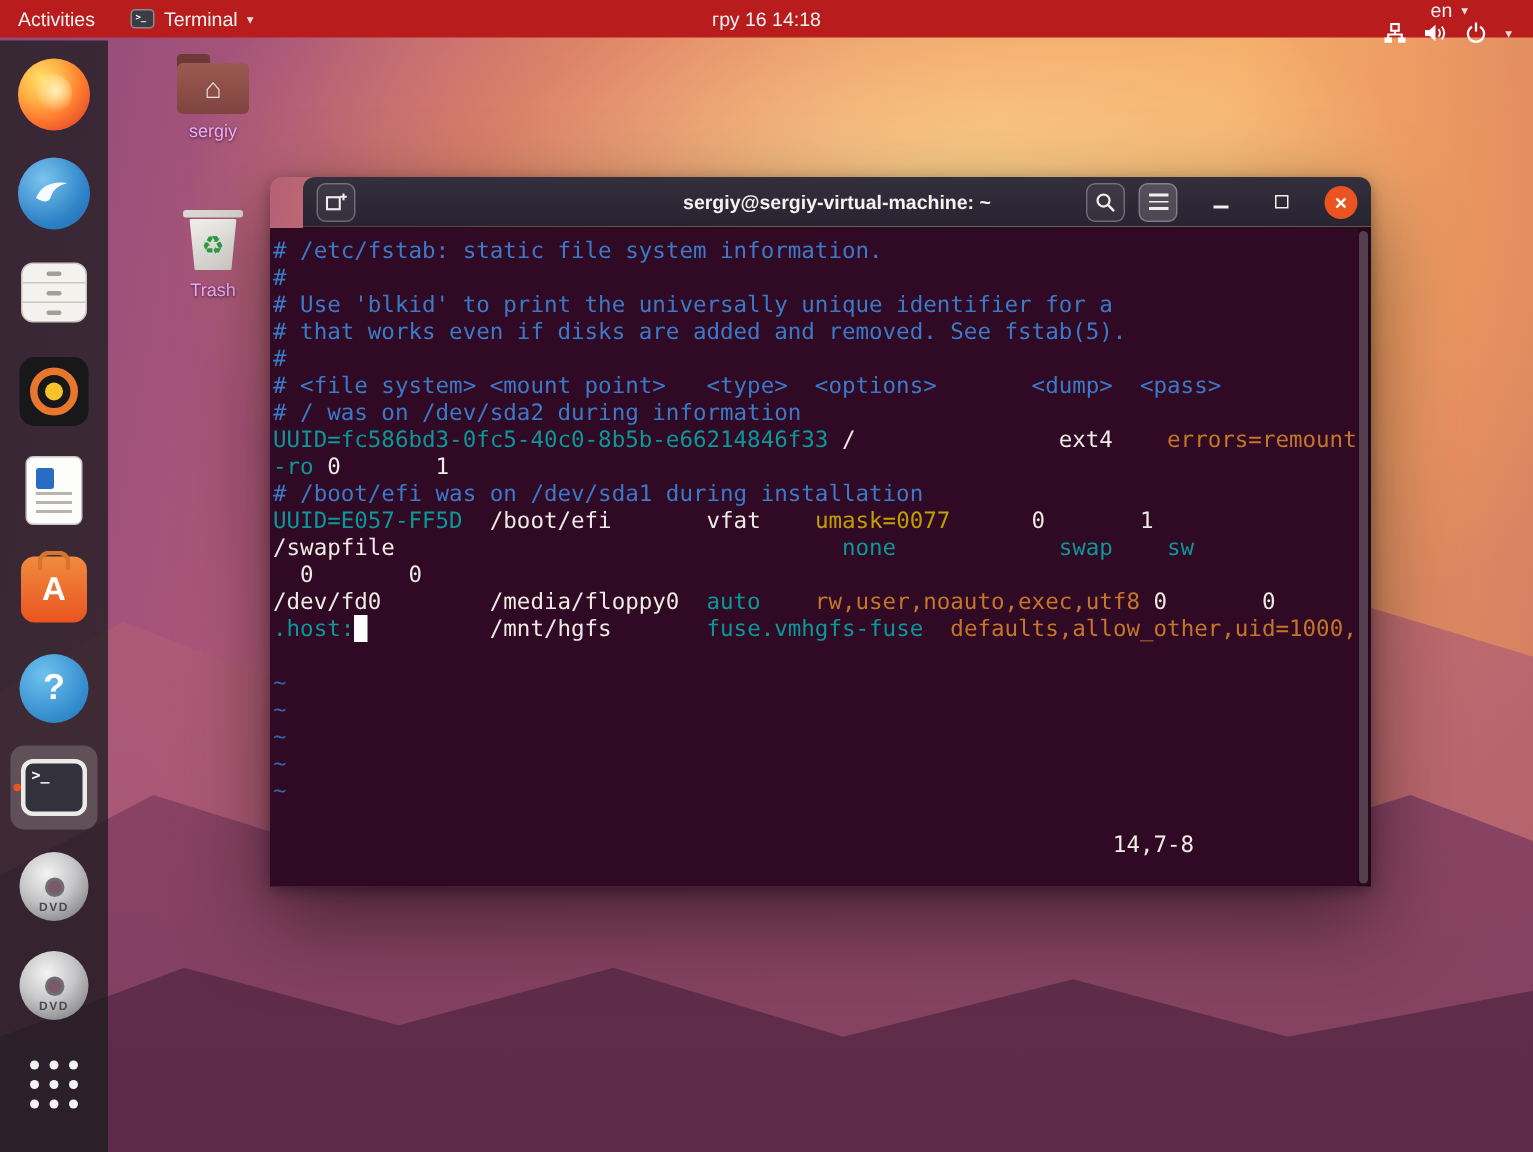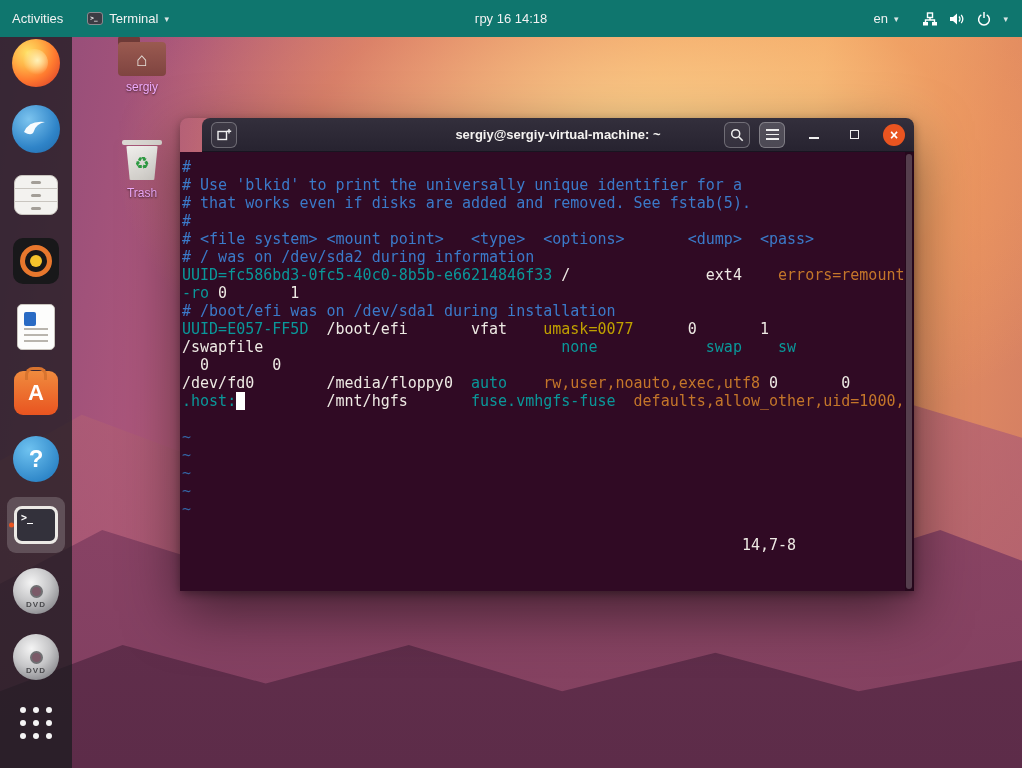--- a/index.html
+++ b/index.html
@@ -14,25 +14,25 @@
   }
   .ridge { position:absolute; inset:0; }
   .r1 { background:linear-gradient(#c06a78,#a05270); opacity:.7;
         clip-path:polygon(0 60%,8% 54%,18% 59%,30% 51%,45% 57%,58% 50%,72% 56%,85% 51%,100% 57%,100% 100%,0 100%); }
   .r2 { background:linear-gradient(#95486b,#7c3c5e); opacity:.9;
         clip-path:polygon(0 76%,10% 69%,22% 74%,36% 67%,52% 74%,66% 68%,80% 74%,92% 69%,100% 73%,100% 100%,0 100%); }
   .r3 { background:linear-gradient(#6e3553,#5d2c49);
         clip-path:polygon(0 90%,12% 84%,26% 89%,40% 84%,55% 90%,70% 85%,84% 90%,100% 86%,100% 100%,0 100%); }
 
   
-  .topbar { position:absolute; top:0; left:0; right:0; height:37px; background:#0f766e;
+  .topbar { position:absolute; top:0; left:0; right:0; height:25px; background:#b91c1c;
     color:#f2f2f2; font-size:13px; display:flex; align-items:center; z-index:50; }
   .tb-item { padding:0 12px; height:27px; display:flex; align-items:center; gap:6px; cursor:default; }
   .tb-center { position:absolute; left:50%; transform:translateX(-50%); font-weight:500; }
-  .tb-right { position:absolute; right:0; display:flex; align-items:center; height:27px; }
+  .tb-right { position:absolute; right:0; display:flex; align-items:center; height:27px;flex-direction:column; }
   .chev { font-size:9px; opacity:.9; }
   .mini-term { width:16px; height:13px; background:#3c3c44; border:1px solid #8a8a90; border-radius:3px;
     color:#fff; font:700 6px "DejaVu Sans Mono",monospace; display:flex; align-items:flex-start; padding:1px 0 0 2px; }
   .sys { gap:11px; padding-right:14px; }
   .sys svg { display:block; }
 
   
   .dock { position:absolute; top:27px; left:0; bottom:0; width:72px; background:rgba(27,27,31,.75);
     display:flex; flex-direction:column; align-items:center; padding-top:8px; gap:10px; z-index:40; }
   .dock-item { width:58px; height:56px; display:grid; place-items:center; position:relative; border-radius:9px; }
@@ -286,20 +286,21 @@
       <span class="winctl">
         <span class="max-glyph"></span>
       </span>
       <span class="winctl close-btn">
         <span class="close-x">×</span>
       </span>
     </div>
   </div>
   <div class="term-body">
     <div id="term-lines">
+        <div class="t-row"><span class="sg-comment"># /etc/fstab: static file system information.</span></div>
         <div class="t-row"><span class="sg-comment">#</span></div>
         <div class="t-row"><span class="sg-comment"># Use 'blkid' to print the universally unique identifier for a</span></div>
         <div class="t-row"><span class="sg-comment"># that works even if disks are added and removed. See fstab(5).</span></div>
         <div class="t-row"><span class="sg-comment">#</span></div>
         <div class="t-row"><span class="sg-comment"># &lt;file system&gt; &lt;mount point&gt;   &lt;type&gt;  &lt;options&gt;       &lt;dump&gt;  &lt;pass&gt;</span></div>
         <div class="t-row"><span class="sg-comment"># / was on /dev/sda2 during information</span></div>
         <div class="t-row"><span class="sg-teal">UUID=fc586bd3-0fc5-40c0-8b5b-e66214846f33</span><span class="sg-fg"> /               ext4    </span><span class="sg-orange">errors=remount</span></div>
         <div class="t-row"><span class="sg-teal">-ro</span><span class="sg-fg"> 0       1</span></div>
         <div class="t-row"><span class="sg-comment"># /boot/efi was on /dev/sda1 during installation</span></div>
         <div class="t-row"><span class="sg-teal">UUID=E057-FF5D</span><span class="sg-fg">  /boot/efi       vfat    </span><span class="sg-yellow">umask=0077</span><span class="sg-fg">      0       1</span></div>

